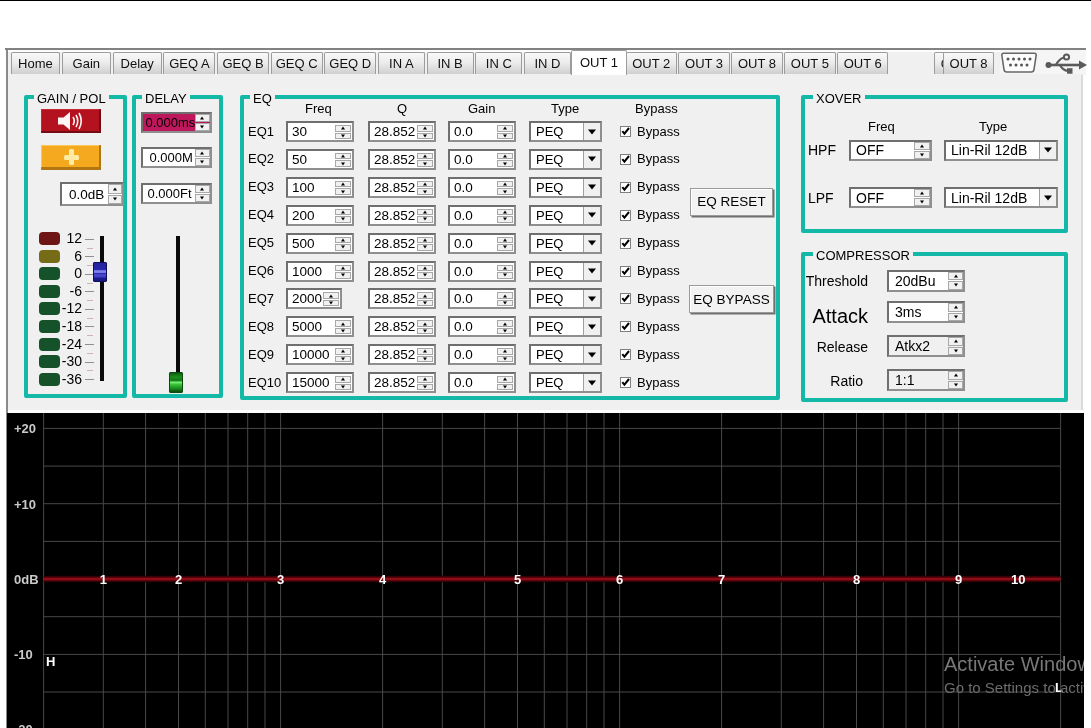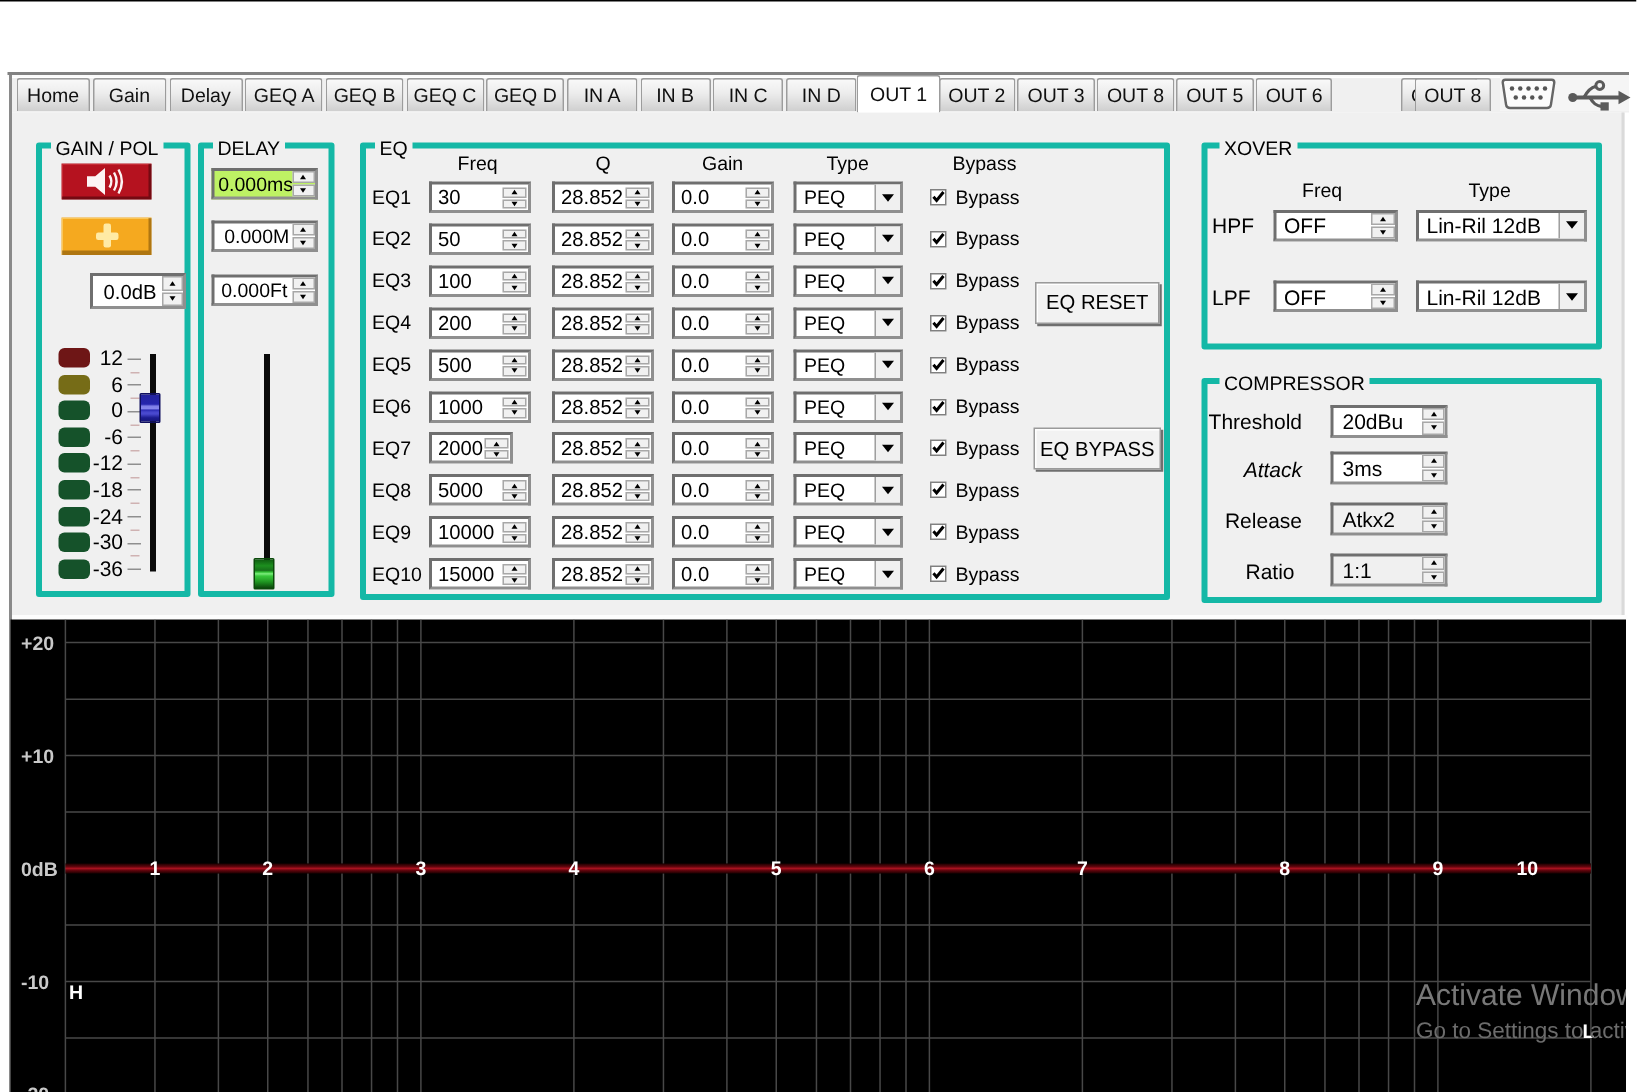--- a/index.html
+++ b/index.html
@@ -192,21 +192,21 @@
 <div class="ledlab" style="top:353.1px;">-30</div>
 <div style="position:absolute;left:85px;top:361.6px;width:9px;height:1px;background:#8f8f8f;"></div>
 <div style="position:absolute;left:87px;top:370.3px;width:6px;height:1px;background:#cfb2b2;"></div>
 <div class="led" style="left:39px;top:372.6px;background:#15522a;"></div>
 <div class="ledlab" style="top:370.6px;">-36</div>
 <div style="position:absolute;left:85px;top:379.1px;width:9px;height:1px;background:#8f8f8f;"></div>
   <div class="abs" style="left:99.6px;top:235.8px;width:4px;height:145px;background:#0a0a0a;"></div>
   <div class="abs" style="left:93.3px;top:262.2px;width:14px;height:20px;border-radius:1px;
     background:linear-gradient(#23239c 0%,#2525ae 36%,#7f7fe8 43%,#8585ec 52%,#2c2cb4 58%,#4646cc 65%,#4a4ad0 72%,#1c1c90 86%,#16167a 100%);border:1px solid #0e0e5e;"></div>
 
-  <div class="spinbox" style="left:140.5px;top:112.2px;width:71px;height:21px;background:#bef264;">
+  <div class="spinbox" style="left:140.5px;top:112.2px;width:71px;height:21px;background:#be185d;">
 <div class="sbtext" style="left:3px;right:15px;font-size:13px;text-align:left;">0.000ms</div>
 <div class="spinbtns" style="right:0px;top:0px;width:15px;height:17px;">
 <div class="sb">
           <div class="tri-up"></div>
         </div>
 <div class="sb">
           <div class="tri-dn"></div>
         </div>
 </div>
 </div>
@@ -748,21 +748,21 @@
 <div class="sbtext" style="left:6px;right:15px;font-size:14px;text-align:left;">20dBu</div>
 <div class="spinbtns" style="right:0px;top:0px;width:15px;height:18px;">
 <div class="sb">
           <div class="tri-up"></div>
         </div>
 <div class="sb">
           <div class="tri-dn"></div>
         </div>
 </div>
 </div>
-  <div class="lbl" style="left:800px;top:304.5px;width:68px;text-align:right;font-size:14px;font-style:italic;">Attack</div>
+  <div class="lbl" style="left:800px;top:304.5px;width:68px;text-align:right;font-size:20px;">Attack</div>
   <div class="spinbox" style="left:887px;top:301.0px;width:78px;height:22px;background:#fff;">
 <div class="sbtext" style="left:6px;right:15px;font-size:14px;text-align:left;">3ms</div>
 <div class="spinbtns" style="right:0px;top:0px;width:15px;height:18px;">
 <div class="sb">
           <div class="tri-up"></div>
         </div>
 <div class="sb">
           <div class="tri-dn"></div>
         </div>
 </div>

